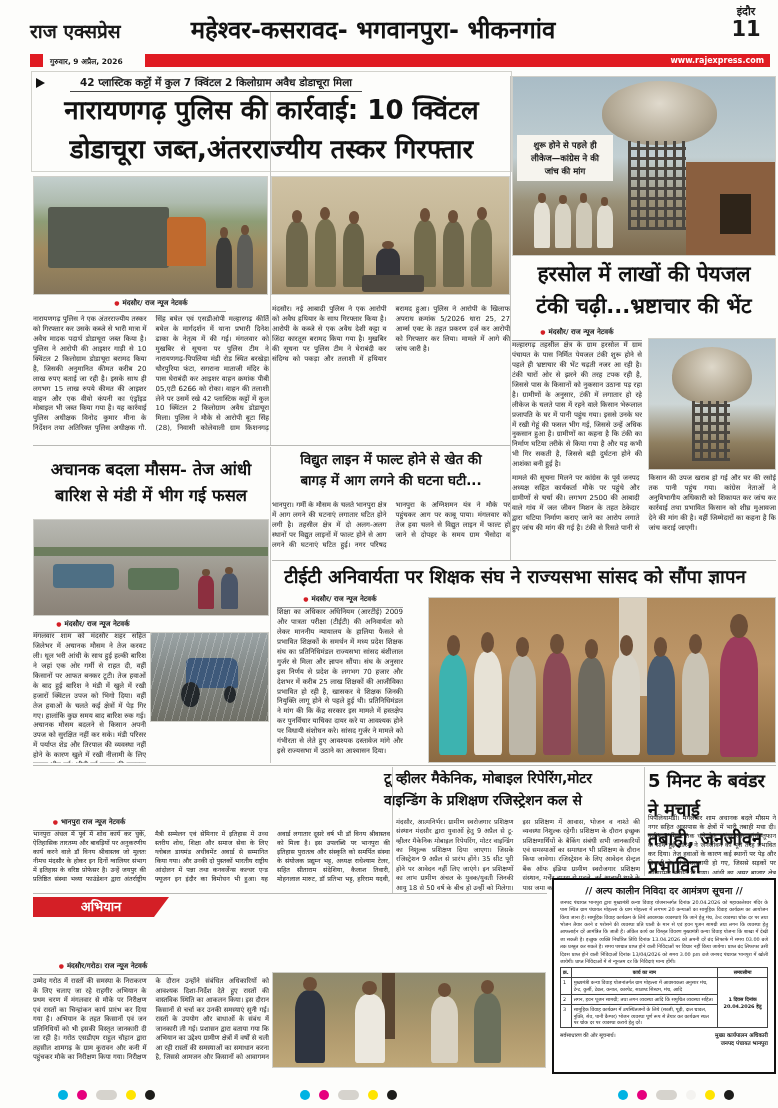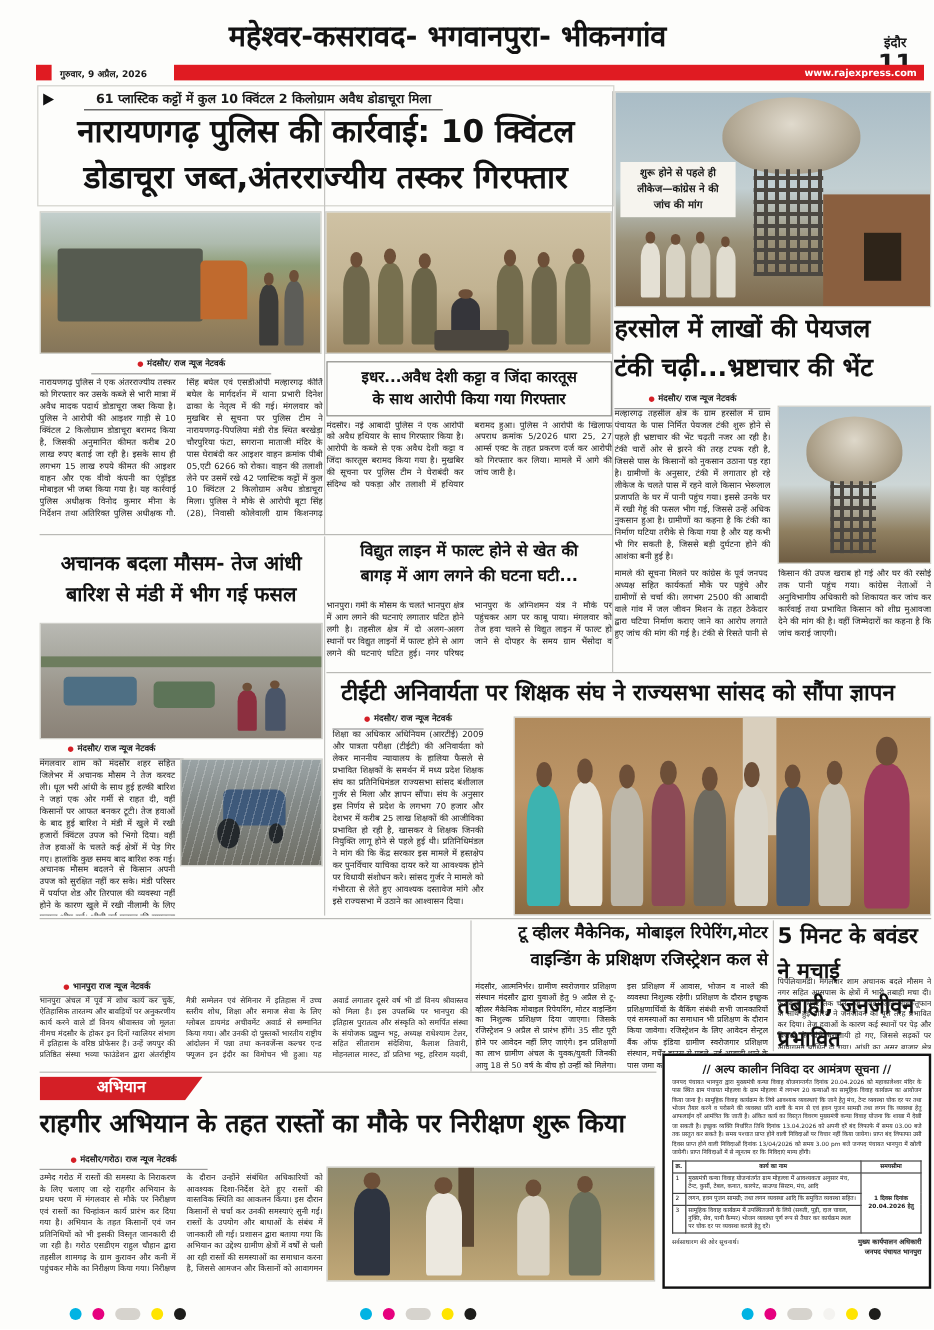--- a/index.html
+++ b/index.html
@@ -2,21 +2,21 @@
 <html><head>
 <meta charset="utf-8">
 <style>
   html,body{margin:0;padding:0;background:#ffffff;}
   *{box-sizing:border-box;}
   .page{position:relative;width:778px;height:1108px;background:#fdfdfb;overflow:hidden;
         font-family:"DejaVu Sans",sans-serif;color:#1a1a1a;}
   
   .logo{position:absolute;left:30px;top:18px;width:140px;font-size:19px;font-weight:900;white-space:nowrap;}
   .masthead{position:absolute;left:158px;top:12px;width:430px;text-align:center;font-size:24px;font-weight:900;white-space:nowrap;overflow:hidden;}
-  .edition{position:absolute;right:6px;top:6px;width:52px;text-align:center;line-height:1.1;margin-top:24px;}
+  .edition{position:absolute;right:6px;top:6px;width:52px;text-align:center;line-height:1.1;}
   .edition .ed-name{font-size:11px;font-weight:800;}
   .edition .ed-num{font-size:21px;font-weight:900;}
   .red-sq{position:absolute;left:30px;top:54px;width:13px;height:13px;background:#e01b22;}
   .date-line{position:absolute;left:50px;top:56px;font-size:7.5px;font-weight:700;}
   .red-bar{position:absolute;left:145px;top:54px;right:8px;height:13px;background:#e01b22;color:#fff;
            font-size:8px;font-weight:800;text-align:right;line-height:13px;padding-right:6px;}
   
   .hl{font-weight:900;color:#121212;white-space:pre-line;}
   .byline{font-size:7px;font-weight:800;color:#222;padding-bottom:4px;border-bottom:1px solid #999;text-align:center;}
   .byline::before{content:"●";color:#d41f26;margin-right:3px;font-size:6px;}
@@ -39,41 +39,41 @@
   .lead-head{position:absolute;left:35px;top:91px;width:473px;text-align:center;font-size:26px;line-height:1.5;overflow:hidden;}
   .lead-body-wrap{position:absolute;left:33px;top:298px;width:236px;height:147px;}
   .lead-byline{width:150px;margin:0 auto 3px auto;}
   .lead-cols{height:128px;}
   .gun-box{position:absolute;left:272px;top:301px;width:238px;}
   .gun-head{border:1px solid #8a8a86;padding:3px 4px;text-align:center;font-size:12.5px;line-height:1.5;}
   .gun-body{margin-top:4px;height:86px;}
   
   .tank-overlay{position:absolute;left:4px;top:58px;width:96px;background:#f6f4ee;padding:4px 3px;
                 font-size:8.5px;font-weight:800;text-align:center;line-height:1.5;white-space:pre-line;}
-  .tank-head{position:absolute;left:512px;top:259px;width:264px;text-align:left;font-size:21px;line-height:1.5;}
+  .tank-head{position:absolute;left:512px;top:259px;width:264px;text-align:center;font-size:21px;line-height:1.5;}
   .tank-byline{position:absolute;left:512px;top:327px;width:130px;}
   .tank-col{position:absolute;left:512px;top:341px;width:130px;height:130px;}
   .tank-bot{position:absolute;left:512px;top:474px;width:264px;height:84px;}
   
   .weather-head{position:absolute;left:33px;top:449px;width:236px;height:68px;text-align:center;font-size:16.5px;line-height:1.6;display:flex;align-items:center;justify-content:center;}
   .weather-byline{position:absolute;left:33px;top:619px;width:120px;}
   .weather-body{position:absolute;left:33px;top:632px;width:236px;height:131px;}
   .weather-body .ph-float{float:right;width:119px;height:90px;margin:0 0 3px 4px;position:relative;overflow:hidden;border:1px solid #cfcfc9;}
   
   .fire-head{position:absolute;left:272px;top:449px;width:238px;text-align:center;font-size:13.5px;line-height:1.55;}
   .fire-body{position:absolute;left:272px;top:501px;width:238px;height:58px;}
   
   .tet-head{position:absolute;left:263px;top:563px;width:504px;text-align:center;font-size:18.5px;white-space:nowrap;overflow:hidden;}
   .tet-byline{position:absolute;left:277px;top:594px;width:126px;}
   .tet-body{position:absolute;left:277px;top:608px;width:126px;height:155px;}
   
   .vag-head{position:absolute;left:33px;top:767px;width:357px;text-align:center;font-size:14.5px;line-height:1.62;}
   .vag-byline{position:absolute;left:33px;top:817px;width:112px;}
   .vag-body{position:absolute;left:33px;top:830px;width:357px;height:63px;font-size:6.4px;}
-  .train-head{position:absolute;left:396px;top:767px;width:244px;text-align:right;font-size:14px;line-height:1.6;}
+  .train-head{position:absolute;left:384px;top:767px;width:244px;text-align:left;font-size:14px;line-height:1.6;}
   .train-body{position:absolute;left:396px;top:818px;width:244px;height:75px;font-size:6.6px;}
   .storm-head{position:absolute;left:648px;top:767px;width:128px;text-align:left;font-size:18px;line-height:1.6;}
   .storm-body{position:absolute;left:648px;top:814px;width:128px;height:60px;font-size:6.4px;}
   
   .abhiyan-label{position:absolute;left:33px;top:897px;width:136px;height:20px;background:#d41f26;color:#fff;
                  font-size:13px;font-weight:900;text-align:center;line-height:20px;
                  clip-path:polygon(0 0,100% 0,89% 100%,0 100%);}
   .abhiyan-kicker{position:absolute;left:172px;top:897px;width:375px;height:20px;background:#dedbd3;
                   font-size:11px;font-weight:900;text-align:center;line-height:20px;overflow:hidden;}
   .rahgir-head{position:absolute;left:33px;top:921px;width:514px;font-size:21px;white-space:nowrap;overflow:hidden;}
@@ -89,35 +89,36 @@
   .tender-table .tl{text-align:center;vertical-align:middle;font-weight:700;}
   .tender-foot{display:flex;justify-content:space-between;margin-top:3px;}
   .tender-note{font-size:5.2px;}
   .tender-sign{font-size:5.6px;font-weight:800;text-align:right;white-space:pre-line;}
 </style>
 </head>
 <body>
 
 <div class="page">
 
+  <div class="logo">राज एक्सप्रेस</div>
   <div class="masthead hl">महेश्वर-कसरावद- भगवानपुरा- भीकनगांव</div>
   <div class="edition">
     <div class="ed-name">इंदौर</div>
     <div class="ed-num">11</div>
   </div>
   <div class="red-sq"></div>
   <div class="date-line">गुरुवार, 9 अप्रैल, 2026</div>
   <div class="red-bar">
     <span>www.rajexpress.com</span>
   </div>
 
   <div class="lead-frame"></div>
   <div class="kicker-row">
     <span class="arrow-ic"></span>
-    <span class="kicker-txt">61 प्लास्टिक कट्टों में कुल 10 क्विंटल 2 किलोग्राम अवैध डोडाचूरा मिला</span>
+    <span class="kicker-txt">42 प्लास्टिक कट्टों में कुल 7 क्विंटल 2 किलोग्राम अवैध डोडाचूरा मिला</span>
   </div>
   <div class="lead-head hl">नारायणगढ़ पुलिस की कार्रवाई: 10 क्विंटल
 डोडाचूरा जब्त,अंतरराज्यीय तस्कर गिरफ्तार</div>
 
   <div class="photo" style="left:33px;top:176px;width:235px;height:119px;background:linear-gradient(180deg,#c3cfcd 0%,#aebbae 22%,#8e9d76 38%,#a18a5f 62%,#84755a 100%);">
     <div style="position:absolute;left:6%;top:26%;width:52%;height:52%;background:#565b50;border-radius:3px;"></div>
     <div style="position:absolute;left:57%;top:34%;width:17%;height:42%;background:#c06a2e;border-radius:4px 7px 0 0;"></div>
     <div class="fig" style="left:78%;bottom:5%;width:7%;height:44%;background:#3c3c3a;"></div>
     <div class="fig" style="left:87%;bottom:5%;width:7%;height:46%;background:#5d5d58;"></div>
   </div>
@@ -131,22 +132,20 @@
     <div class="fig" style="left:84%;bottom:6%;width:9%;height:58%;background:#787252;"></div>
     <div style="position:absolute;left:38%;bottom:2%;width:26%;height:14%;background:#4c473f;border-radius:3px;"></div>
   </div>
 
   <div class="lead-body-wrap">
     <div class="byline lead-byline">मंदसौर/ राज न्यूज नेटवर्क</div>
     <div class="body-txt cols2 lead-cols">नारायणगढ़ पुलिस ने एक अंतरराज्यीय तस्कर को गिरफ्तार कर उसके कब्जे से भारी मात्रा में अवैध मादक पदार्थ डोडाचूरा जब्त किया है। पुलिस ने आरोपी की आइशर गाड़ी से 10 क्विंटल 2 किलोग्राम डोडाचूरा बरामद किया है, जिसकी अनुमानित कीमत करीब 20 लाख रुपए बताई जा रही है। इसके साथ ही लगभग 15 लाख रुपये कीमत की आइशर वाहन और एक वीवो कंपनी का एंड्रॉइड मोबाइल भी जब्त किया गया है। यह कार्रवाई पुलिस अधीक्षक विनोद कुमार मीना के निर्देशन तथा अतिरिक्त पुलिस अधीक्षक गौ. सिंह बघेल एवं एसडीओपी मल्हारगढ़ कीर्ति बघेल के मार्गदर्शन में थाना प्रभारी दिनेश ढाका के नेतृत्व में की गई। मंगलवार को मुखबिर से सूचना पर पुलिस टीम ने नारायणगढ़-पिपलिया मंडी रोड स्थित बरखेड़ा चौरपुरिया फंटा, सगराना माताजी मंदिर के पास घेराबंदी कर आइशर वाहन क्रमांक पीबी 05,एटी 6266 को रोका। वाहन की तलाशी लेने पर उसमें रखे 42 प्लास्टिक कट्टों में कुल 10 क्विंटल 2 किलोग्राम अवैध डोडाचूरा मिला। पुलिस ने मौके से आरोपी बूटा सिंह (28), निवासी कोलेवाली ग्राम किशनगढ़ पक्का फराज थाना निहाल सिंह वाला, जिला मोगा (पंजाब) को गिरफ्तार कर लिया। आरोपी के खिलाफ एनडीपीएस एक्ट के तहत प्रकरण दर्ज कर विवेचना शुरू कर दी गई है।</div>
   </div>
 
   <div class="gun-box">
-    <div class="gun-head hl">इधर...अवैध देशी कट्टा व जिंदा कारतूस
-के साथ आरोपी किया गया गिरफ्तार</div>
     <div class="body-txt cols2 gun-body">मंदसौर। नई आबादी पुलिस ने एक आरोपी को अवैध हथियार के साथ गिरफ्तार किया है। आरोपी के कब्जे से एक अवैध देशी कट्टा व जिंदा कारतूस बरामद किया गया है। मुखबिर की सूचना पर पुलिस टीम ने घेराबंदी कर संदिग्ध को पकड़ा और तलाशी में हथियार बरामद हुआ। पुलिस ने आरोपी के खिलाफ अपराध क्रमांक 5/2026 धारा 25, 27 आर्म्स एक्ट के तहत प्रकरण दर्ज कर आरोपी को गिरफ्तार कर लिया। मामले में आगे की जांच जारी है।</div>
   </div>
 
   <div class="photo" style="left:512px;top:76px;width:264px;height:180px;background:linear-gradient(180deg,#a9bcc6 0%,#c2cfd2 45%,#9a9178 70%,#7d6a4e 100%);">
     <div style="position:absolute;left:34%;top:2%;width:44%;height:36%;background:radial-gradient(ellipse at 50% 35%,#e0dacd 0%,#b3a995 60%,#8e8471 100%);border-radius:50% 50% 46% 46%;"></div>
     <div style="position:absolute;left:44%;top:36%;width:22%;height:50%;background:repeating-linear-gradient(0deg,#4b4741 0 3px,transparent 3px 10px),repeating-linear-gradient(90deg,#4b4741 0 3px,transparent 3px 9px);"></div>
     <div style="position:absolute;right:0;top:48%;width:34%;height:52%;background:#8a5f3f;"></div>
     <div style="position:absolute;right:9%;top:66%;width:12%;height:22%;background:#2e2419;"></div>
     <div class="fig" style="left:8%;bottom:4%;width:6%;height:26%;background:#e4e0d4;"></div>
     <div class="fig" style="left:16%;bottom:4%;width:6%;height:25%;background:#d8d3c4;"></div>
@@ -211,21 +210,20 @@
 
   <div class="train-head hl">टू व्हीलर मैकेनिक, मोबाइल रिपेरिंग,मोटर
 वाइन्डिंग के प्रशिक्षण रजिस्ट्रेशन कल से</div>
   <div class="body-txt cols2 train-body">मंदसौर, आत्मनिर्भर। ग्रामीण स्वरोजगार प्रशिक्षण संस्थान मंदसौर द्वारा युवाओं हेतु 9 अप्रैल से टू-व्हीलर मैकेनिक मोबाइल रिपेयरिंग, मोटर वाइन्डिंग का निशुल्क प्रशिक्षण दिया जाएगा। जिसके रजिस्ट्रेशन 9 अप्रैल से प्रारंभ होंगे। 35 सीट पूरी होने पर आवेदन नहीं लिए जाएंगे। इन प्रशिक्षणों का लाभ ग्रामीण अंचल के युवक/युवती जिनकी आयु 18 से 50 वर्ष के बीच हो उन्हीं को मिलेगा। इस प्रशिक्षण में आवास, भोजन व नाश्ते की व्यवस्था निशुल्क रहेगी। प्रशिक्षण के दौरान इच्छुक प्रशिक्षणार्थियों के बैकिंग संबंधी सभी जानकारियों एवं समस्याओं का समाधान भी प्रशिक्षण के दौरान किया जावेगा। रजिस्ट्रेशन के लिए आवेदन सेन्ट्रल बैंक ऑफ इंडिया ग्रामीण स्वरोजगार प्रशिक्षण संस्थान, मर्चेंट हाउस से पहले, नई आबादी थाने के पास जमा करा सकते है।</div>
 
   <div class="storm-head hl">5 मिनट के बवंडर ने मचाई
 तबाही, जनजीवन प्रभावित</div>
   <div class="body-txt storm-body">पिपलियामंडी। मंगलवार शाम अचानक बदले मौसम ने नगर सहित आसपास के क्षेत्रों में भारी तबाही मचा दी। करीब 5 मिनट तक चले तेज बवंडर और आंधी-तूफान के साथ हुई बारिश ने जनजीवन को पूरी तरह प्रभावित कर दिया। तेज हवाओं के कारण कई स्थानों पर पेड़ और बिजली के खंभे धराशायी हो गए, जिससे सड़कों पर आवागमन बाधित हो गया। आंधी का असर बाजार क्षेत्र में भी देखने को मिला।</div>
 
   <div class="abhiyan-label">अभियान</div>
-  <div class="rahgir-head hl">राहगीर अभियान के तहत रास्तों का मौके पर निरीक्षण शुरू किया</div>
   <div class="byline rahgir-byline">मंदसौर/गरोठ। राज न्यूज नेटवर्क</div>
   <div class="body-txt cols2 rahgir-body">उम्मेद गरोठ में रास्तों की समस्या के निराकरण के लिए चलाए जा रहे राहगीर अभियान के प्रथम चरण में मंगलवार से मौके पर निरीक्षण एवं रास्तों का चिन्हांकन कार्य प्रारंभ कर दिया गया है। अभियान के तहत किसानों एवं जन प्रतिनिधियों को भी इसकी विस्तृत जानकारी दी जा रही है। गरोठ एसडीएम राहुल चौहान द्वारा तहसील शामगढ़ के ग्राम कुरावन और कनी में पहुंचकर मौके का निरीक्षण किया गया। निरीक्षण के दौरान उन्होंने संबंधित अधिकारियों को आवश्यक दिशा-निर्देश देते हुए रास्तों की वास्तविक स्थिति का आकलन किया। इस दौरान किसानों से चर्चा कर उनकी समस्याएं सुनी गई। रास्तों के उपयोग और बाधाओं के संबंध में जानकारी ली गई। प्रशासन द्वारा बताया गया कि अभियान का उद्देश्य ग्रामीण क्षेत्रों में वर्षों से चली आ रही रास्तों की समस्याओं का समाधान करना है, जिससे आमजन और किसानों को आवागमन में सुविधा मिल सके। अभियान के अंतर्गत आने वाले विभिन्न गांवों में निरीक्षण एवं चिन्हांकन की कार्रवाई लगातार जारी रहेगी।</div>
   <div class="photo" style="left:272px;top:972px;width:274px;height:96px;background:linear-gradient(180deg,#8f8a6e 0%,#9c8f68 30%,#b09a6e 65%,#c0a878 100%);">
     <div style="position:absolute;left:40%;top:0;width:5%;height:70%;background:#5a4632;"></div>
     <div class="fig" style="left:8%;bottom:4%;width:11%;height:78%;background:#2e3440;"></div>
     <div class="fig" style="left:30%;bottom:4%;width:11%;height:74%;background:#ece8df;"></div>
     <div class="fig" style="left:58%;bottom:4%;width:10%;height:72%;background:#d9d2c2;"></div>
     <div class="fig" style="left:74%;bottom:4%;width:10%;height:75%;background:#6b705c;"></div>
   </div>
 

